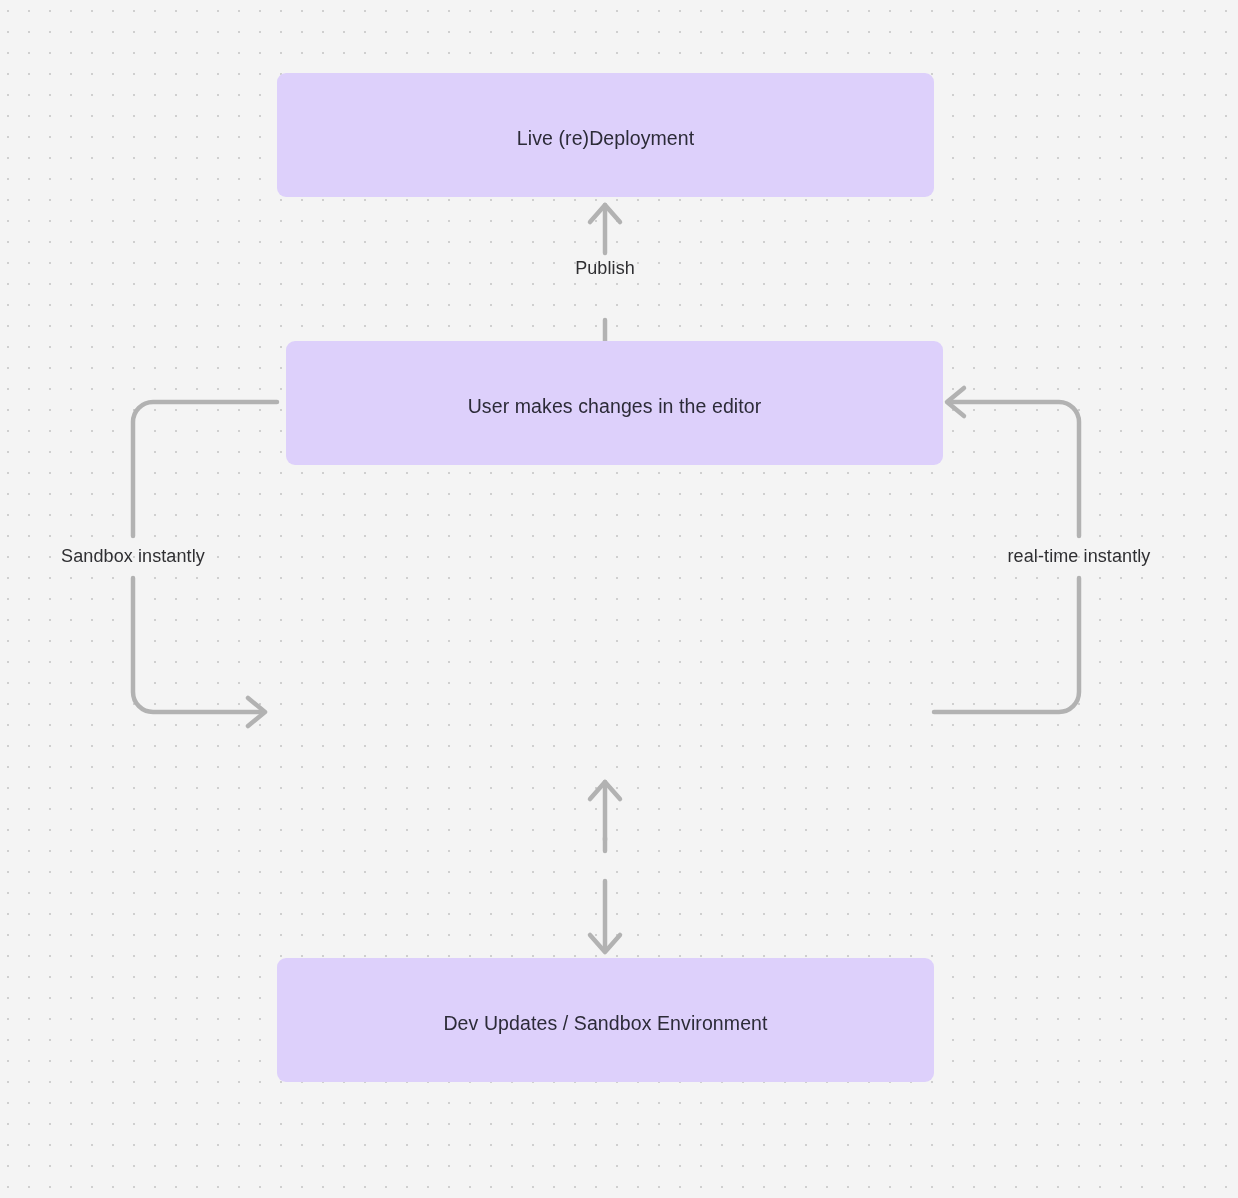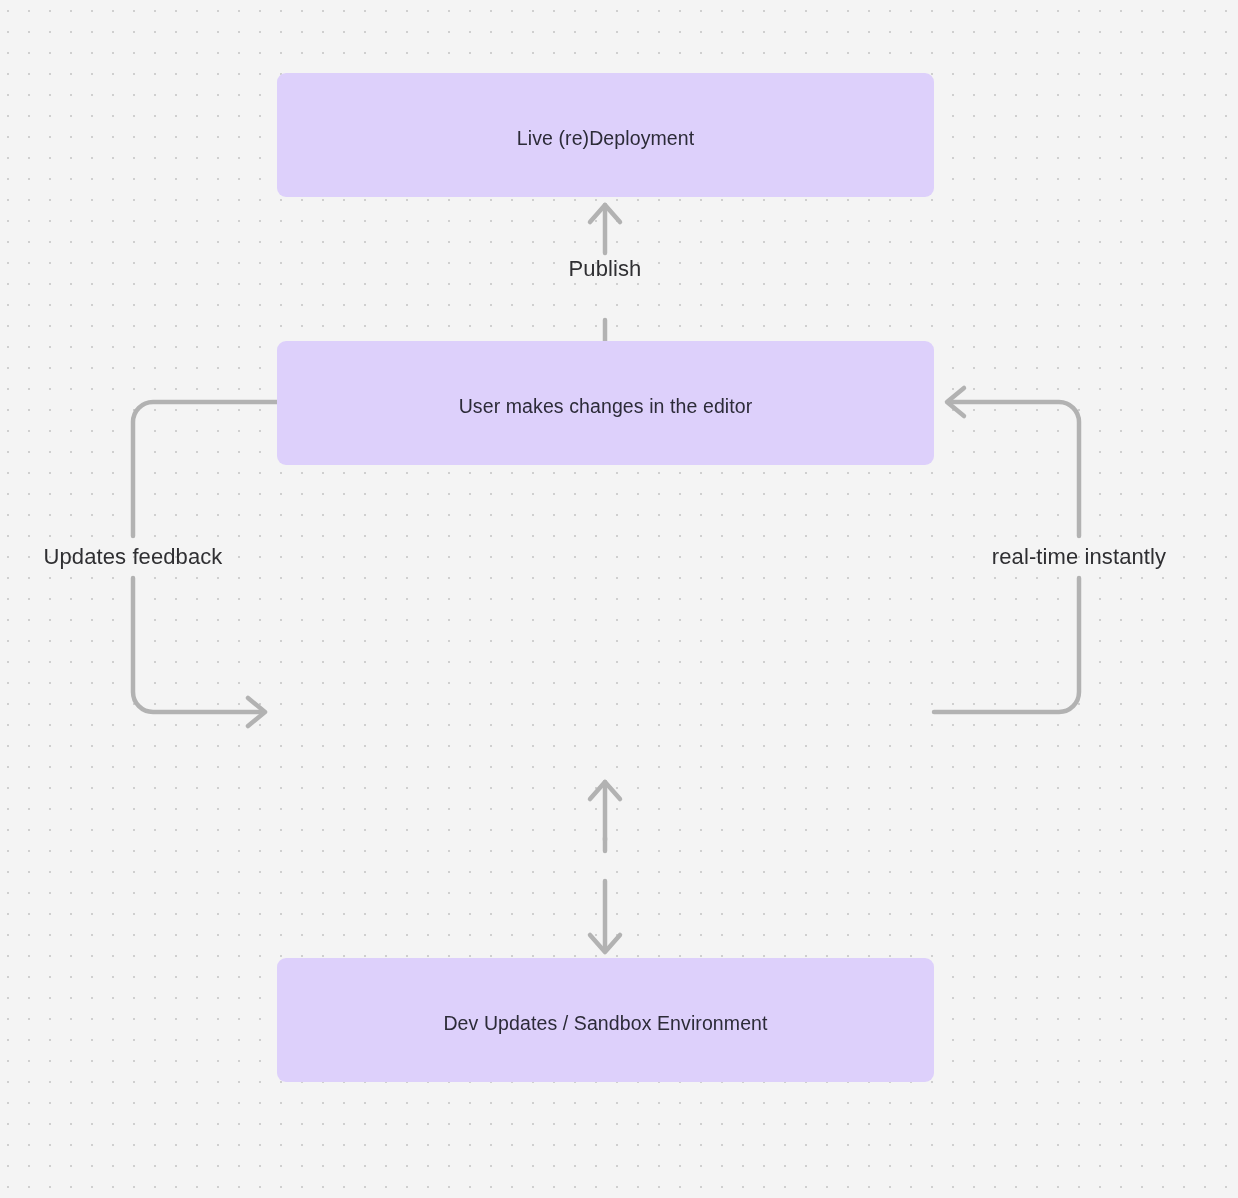--- a/index.html
+++ b/index.html
@@ -44,21 +44,21 @@
     line-height: 1.2;
     color: #2c2b38;
     letter-spacing: 0.1px;
     text-align: center;
     padding: 0 14px;
     white-space: nowrap;
     margin-top: 8px;
   }
   .edge-label {
     position: absolute;
-    font-size: 22px;
+    font-size: 18px;
     line-height: 1.2;
     color: #2f2f32;
     letter-spacing: 0.1px;
     white-space: nowrap;
     transform: translate(-50%, -50%);
     padding: 2px 5px;
   }
 </style>
 </head>
 <body>
@@ -94,29 +94,29 @@
         <polyline points="590,799 605,782 620,799"></polyline>
       </g>
 
     </g>
   </svg>
 
   <div class="node" style="left:277px; top:73px; width:657px; height:124px;">
     <div class="node-label">Live (re)Deployment</div>
   </div>
 
-  <div class="node" style="left:277px; top:341px; width:657px; height:124px;">
+  <div class="node" style="left:286px; top:341px; width:657px; height:124px;">
     <div class="node-label">User makes changes in the editor</div>
   </div>
 
 
   <div class="node" style="left:277px; top:958px; width:657px; height:124px;">
     <div class="node-label">Dev Updates / Sandbox Environment</div>
   </div>
 
   <div class="edge-label" style="left:605px; top:269px;">Publish</div>
 
-  <div class="edge-label" style="left:133px; top:557px;">Updates feedback</div>
+  <div class="edge-label" style="left:133px; top:557px;">Sandbox instantly</div>
 
   <div class="edge-label" style="left:1079px; top:557px;">real-time instantly</div>
 
 
 </div>
 
 </body></html>

